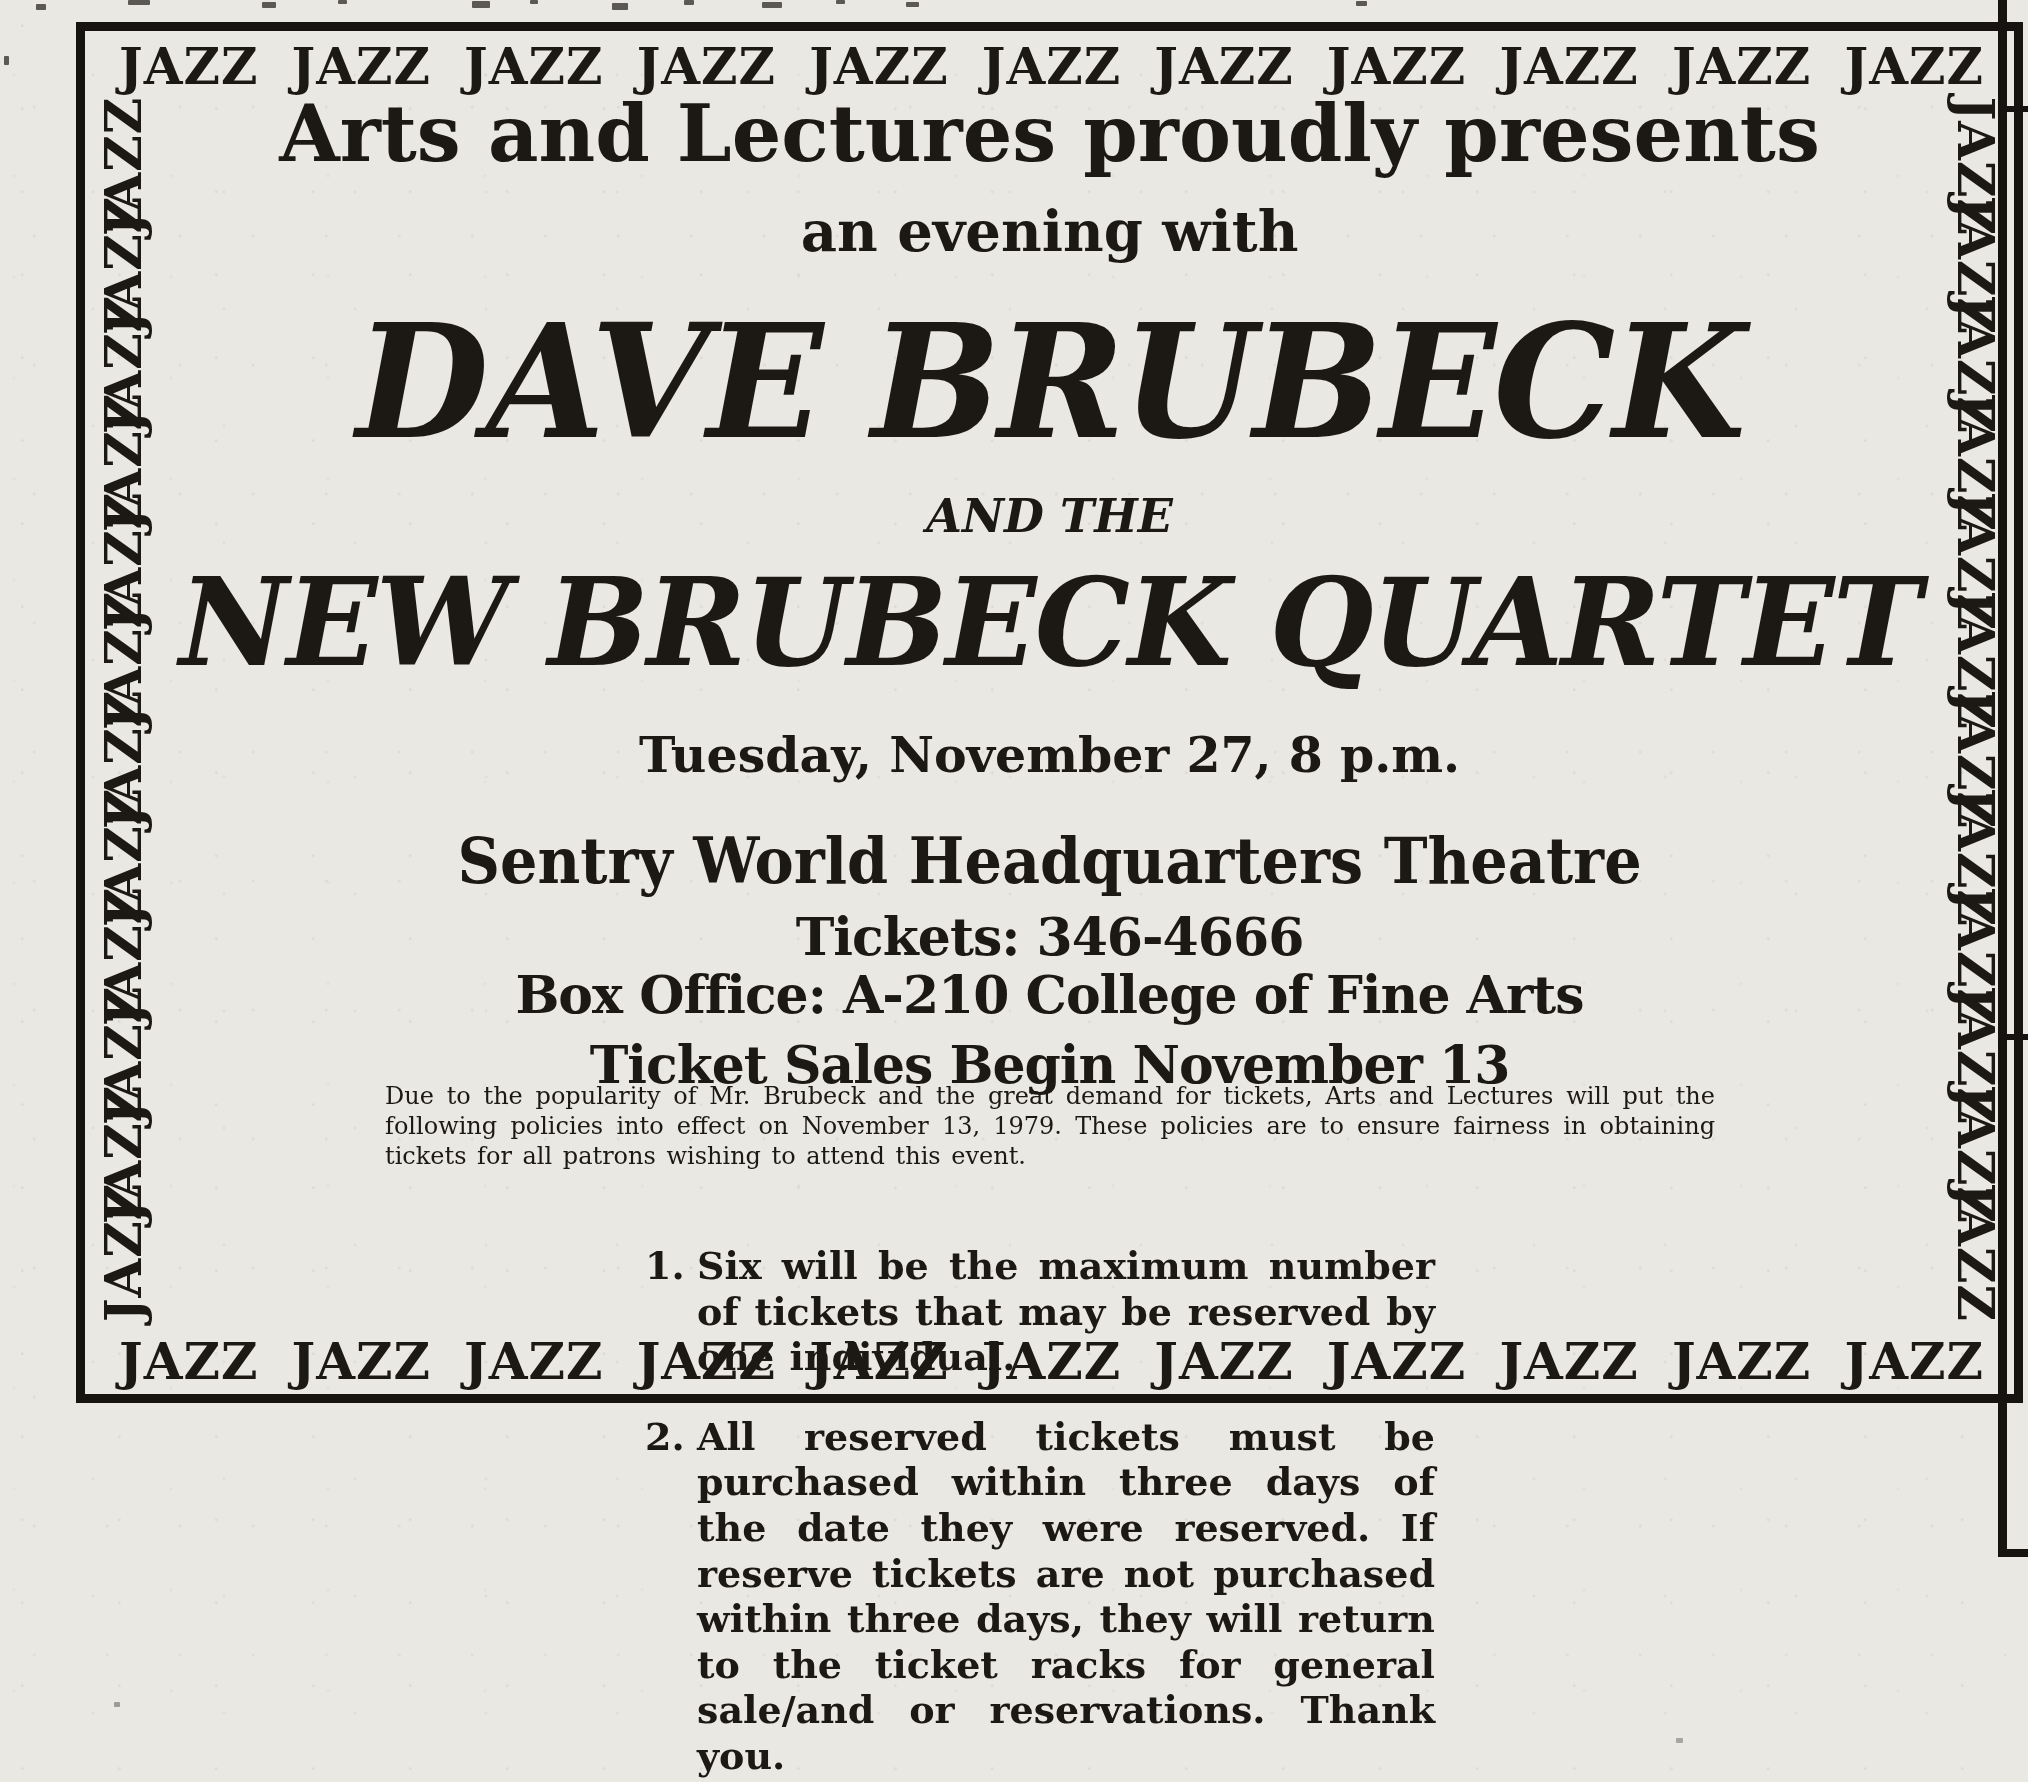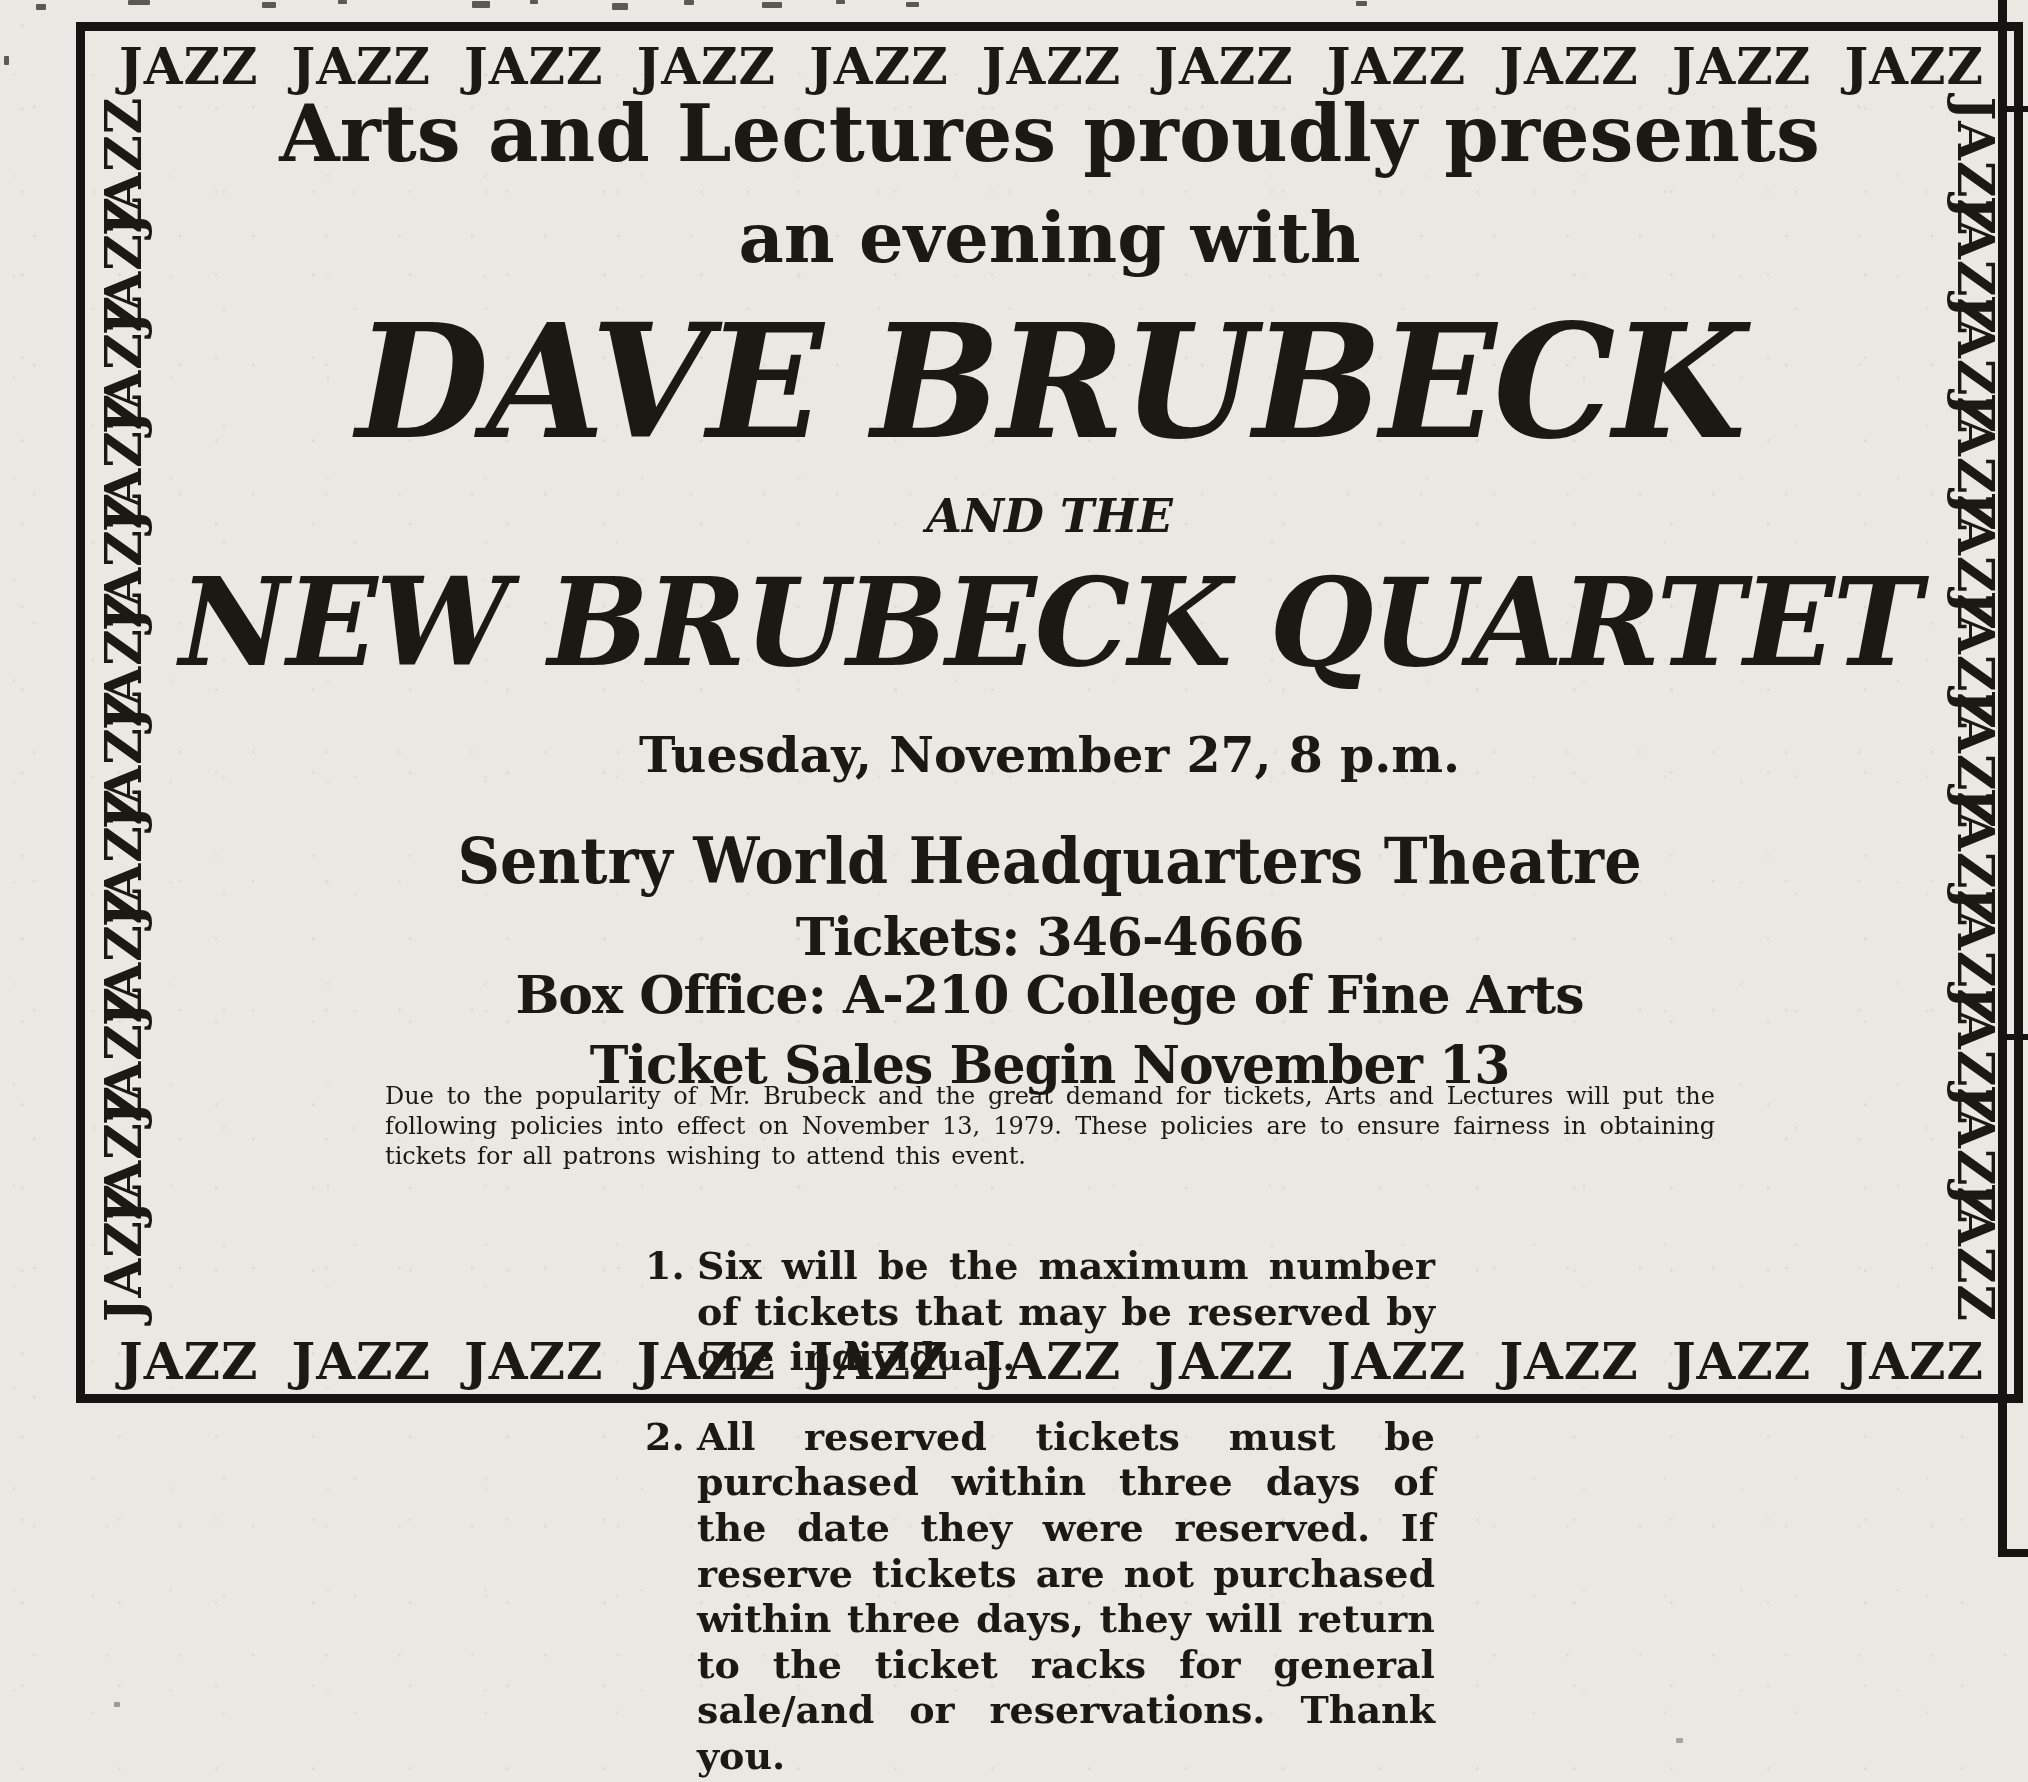--- a/index.html
+++ b/index.html
@@ -34,21 +34,21 @@
   .jazz-row.bottom { bottom:5px; }
   .jazz-col { position:absolute; top:86px; bottom:92px; width:64px; display:flex; flex-direction:column; justify-content:space-between; font-size:50px; }
   .jazz-col.left { left:6px; }
   .jazz-col.right { right:6px; }
   .jazz-col .jazz { height:112px; display:flex; align-items:center; justify-content:center; }
   .jazz-col.left .jazz { transform:rotate(-90deg); }
   .jazz-col.right .jazz { transform:rotate(90deg); }
   
   .line { position:absolute; left:70px; right:70px; text-align:center; white-space:nowrap; font-weight:bold; line-height:1; }
   .l-presents { top:64px;  font-size:78px;text-align:center; }
-  .l-evening  { top:172px; font-size:70px; }
+  .l-evening  { top:172px; font-size:56px; }
   .l-artist   { top:272px; font-size:158px; font-style:italic; letter-spacing:-3px; transform:scaleX(.97); }
   .l-andthe   { top:462px; font-size:46px;  font-style:italic; }
   .l-band     { top:530px; font-size:122px; font-style:italic; letter-spacing:-2px; transform:scaleX(.98); }
   .l-date     { top:700px; font-size:49px; }
   .l-venue    { top:798px; font-size:64px; transform:scaleX(.92); }
   .l-tickets  { top:880px; font-size:52px; letter-spacing:-1px; }
   .l-boxoffice{ top:938px; font-size:52px; letter-spacing:-1px; }
   .l-sales    { top:1008px;font-size:52px; letter-spacing:-1px; }
   .policy-par {
     position:absolute; left:300px; width:1330px; top:1050px;

